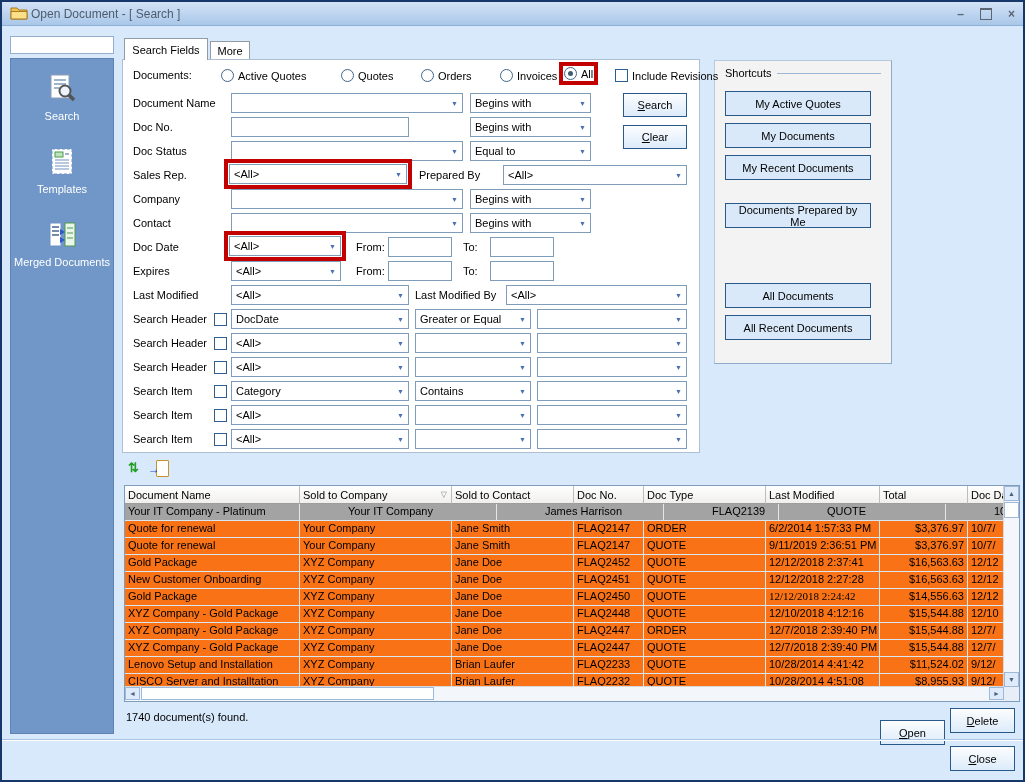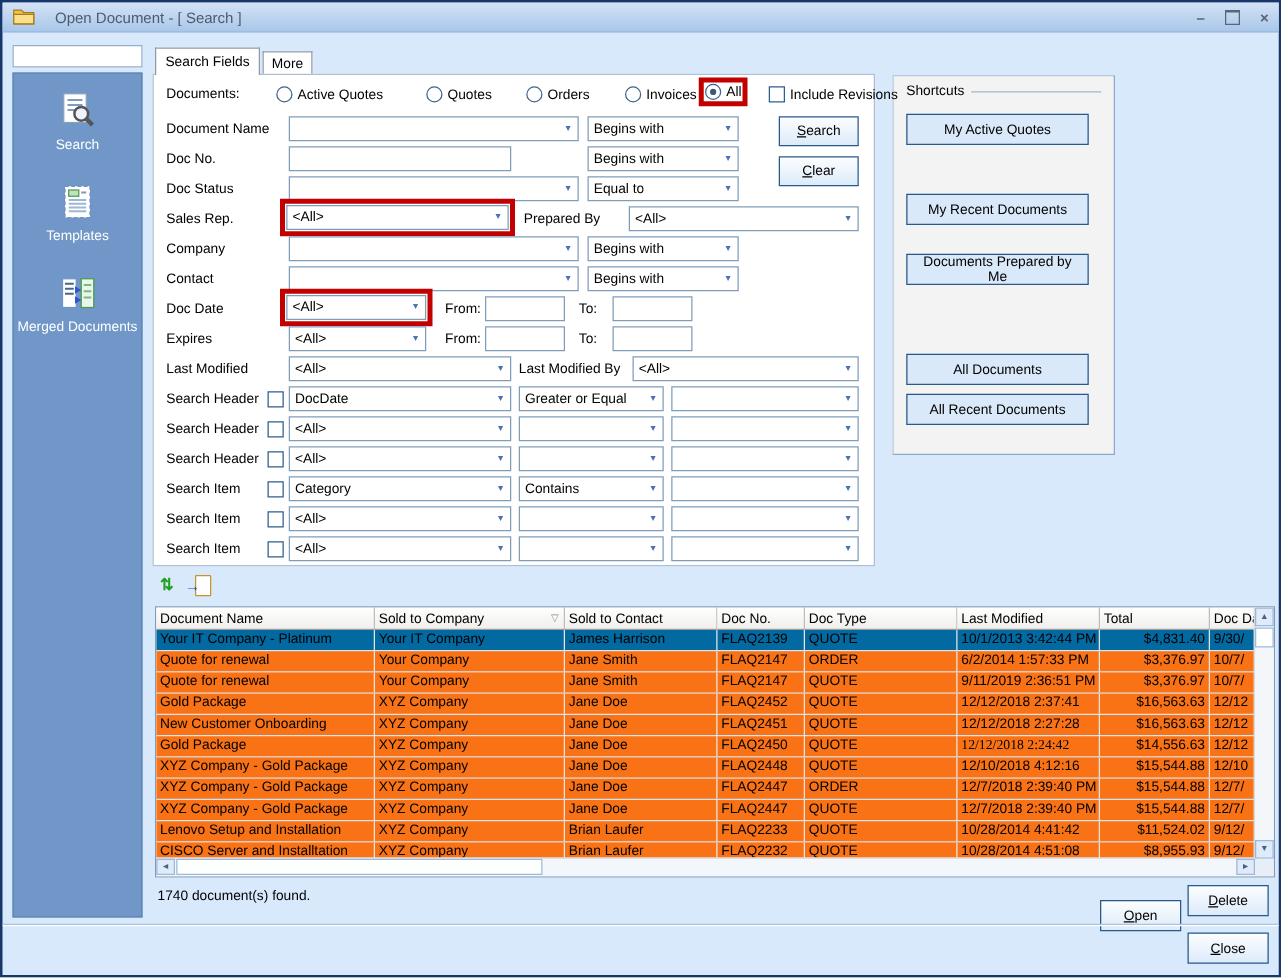--- a/index.html
+++ b/index.html
@@ -2,21 +2,21 @@
 <html><head>
 <meta charset="utf-8">
 <style>
   html,body{margin:0;padding:0;background:#fff;}
   .window{position:relative;width:1025px;height:782px;box-sizing:border-box;
     border:2px solid #17376b;background:#d8e9fb;overflow:hidden;
     font-family:"Liberation Sans",sans-serif;font-size:11px;color:#000;}
   
   .titlebar{position:absolute;left:0;top:0;right:0;height:24px;box-sizing:border-box;
     background:linear-gradient(#d3e2f6,#a9c7e9);border-bottom:1px solid #8fb0d8;
-    display:flex;align-items:center;padding:0 8px;gap:16px;}
+    display:flex;align-items:center;padding:0 8px;gap:3px;}
   .title{color:#4d5c6d;font-size:12px;white-space:nowrap;}
   .tb-controls{margin-left:auto;display:flex;gap:16px;align-items:center;color:#5c6673;
     font-weight:bold;font-size:12px;}
   .tb-controls span{cursor:default;line-height:1;}
   .maxbox{width:10px;height:9px;border:1px solid #5c6673;border-top:2px solid #5c6673;display:inline-block;}
   
   .sb-whitebox{position:absolute;left:8px;top:34px;width:104px;height:18px;background:#fff;
     border:1px solid #96aecc;box-sizing:border-box;}
   .sidebar{position:absolute;left:8px;top:56px;width:104px;height:676px;background:#7097c7;
     border:1px solid #5d83b4;box-sizing:border-box;display:flex;flex-direction:column;
@@ -66,21 +66,21 @@
   
   .table{position:absolute;left:122px;top:483px;width:896px;height:217px;background:#fff;
     border:1px solid #7f9db9;box-sizing:border-box;}
   .thead{position:absolute;left:0;top:0;right:15px;height:18px;display:flex;overflow:hidden;}
   .hcell{box-sizing:border-box;height:18px;background:linear-gradient(#ffffff,#f0efec);
     border-right:1px solid #bdbdbd;border-bottom:1px solid #9d9d9d;padding:0 3px;
     white-space:nowrap;overflow:hidden;display:flex;align-items:center;flex:none;}
   .sort-icon{margin-left:auto;color:#8a8a8a;font-size:8px;padding-right:1px;}
   .tbody{position:absolute;left:0;top:18px;right:15px;bottom:14px;overflow:hidden;}
   .trow{display:flex;height:17px;border-bottom:1px solid #d9e7f5;box-sizing:border-box;background:#f97316;}
-  .trow.sel{background:#0369a1;}
+  .trow.sel{background:#a3a3a3;gap:45px;}
   .tcell{box-sizing:border-box;padding:1px 3px;white-space:nowrap;overflow:hidden;height:100%;
     border-right:1px solid #e6e6e6;flex:none;}
   .vscroll{position:absolute;right:0;top:0;width:15px;bottom:14px;background:#f3f6fa;border-left:1px solid #d8d8d8;}
   .sc-btn{position:absolute;background:#dfeafa;border:1px solid #9cb8da;box-sizing:border-box;
     color:#47637f;font-size:7px;display:flex;align-items:center;justify-content:center;cursor:default;}
   .vs-up{left:0;top:0;width:15px;height:15px;}
   .vs-down{left:0;bottom:0;width:15px;height:15px;}
   .vs-thumb{position:absolute;left:0;top:16px;width:15px;height:16px;background:#fdfefe;
     border:1px solid #9cb8da;box-sizing:border-box;}
   .hscroll{position:absolute;left:0;bottom:0;right:15px;height:14px;background:#f3f6fa;border-top:1px solid #d8d8d8;}
@@ -407,20 +407,23 @@
       </div>
     </div>
   </div>
 
   <div class="shortcuts">
     <span class="gb-title">Shortcuts</span>
     <span class="gb-line"></span>
     <button class="btn sbtn" style="top:30px;">
       <span>My Active Quotes</span>
       </button>
+    <button class="btn sbtn" style="top:62px;">
+      <span>My Documents</span>
+      </button>
     <button class="btn sbtn" style="top:94px;">
       <span>My Recent Documents</span>
       </button>
     <button class="btn sbtn" style="top:142px;">
       <span>Documents Prepared by Me</span>
       </button>
     <button class="btn sbtn" style="top:222px;">
       <span>All Documents</span>
       </button>
     <button class="btn sbtn" style="top:254px;">

